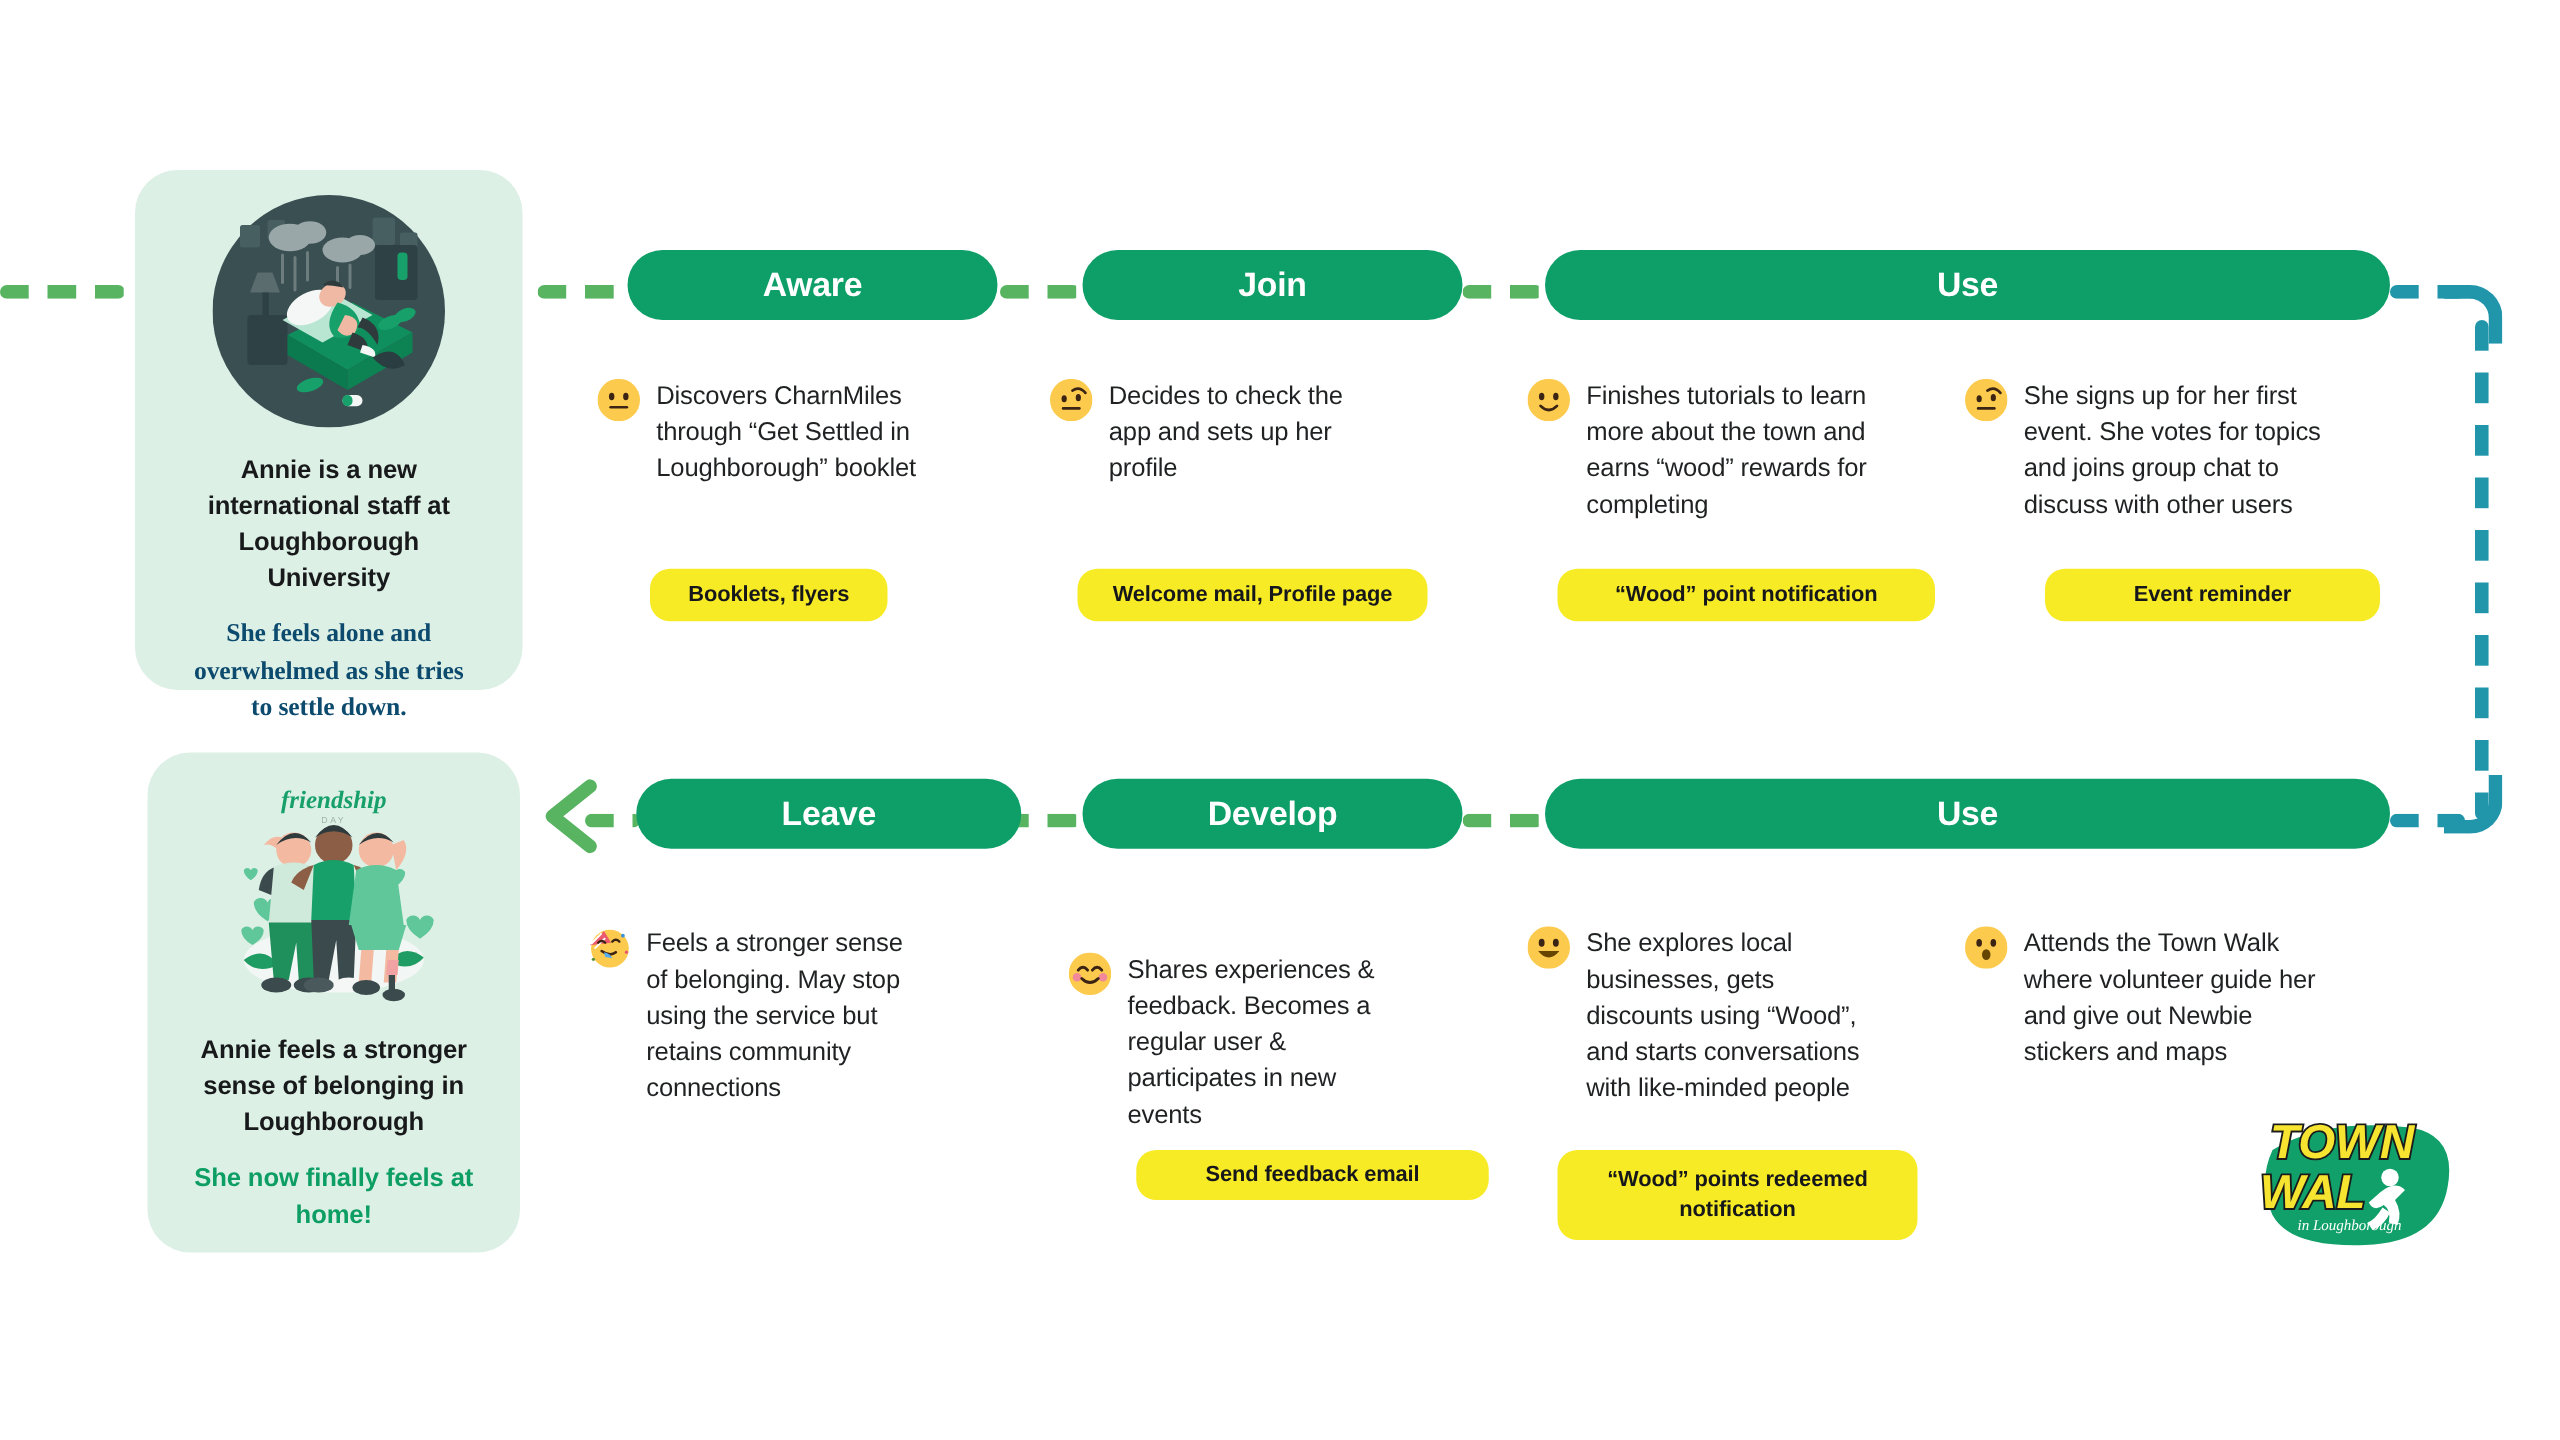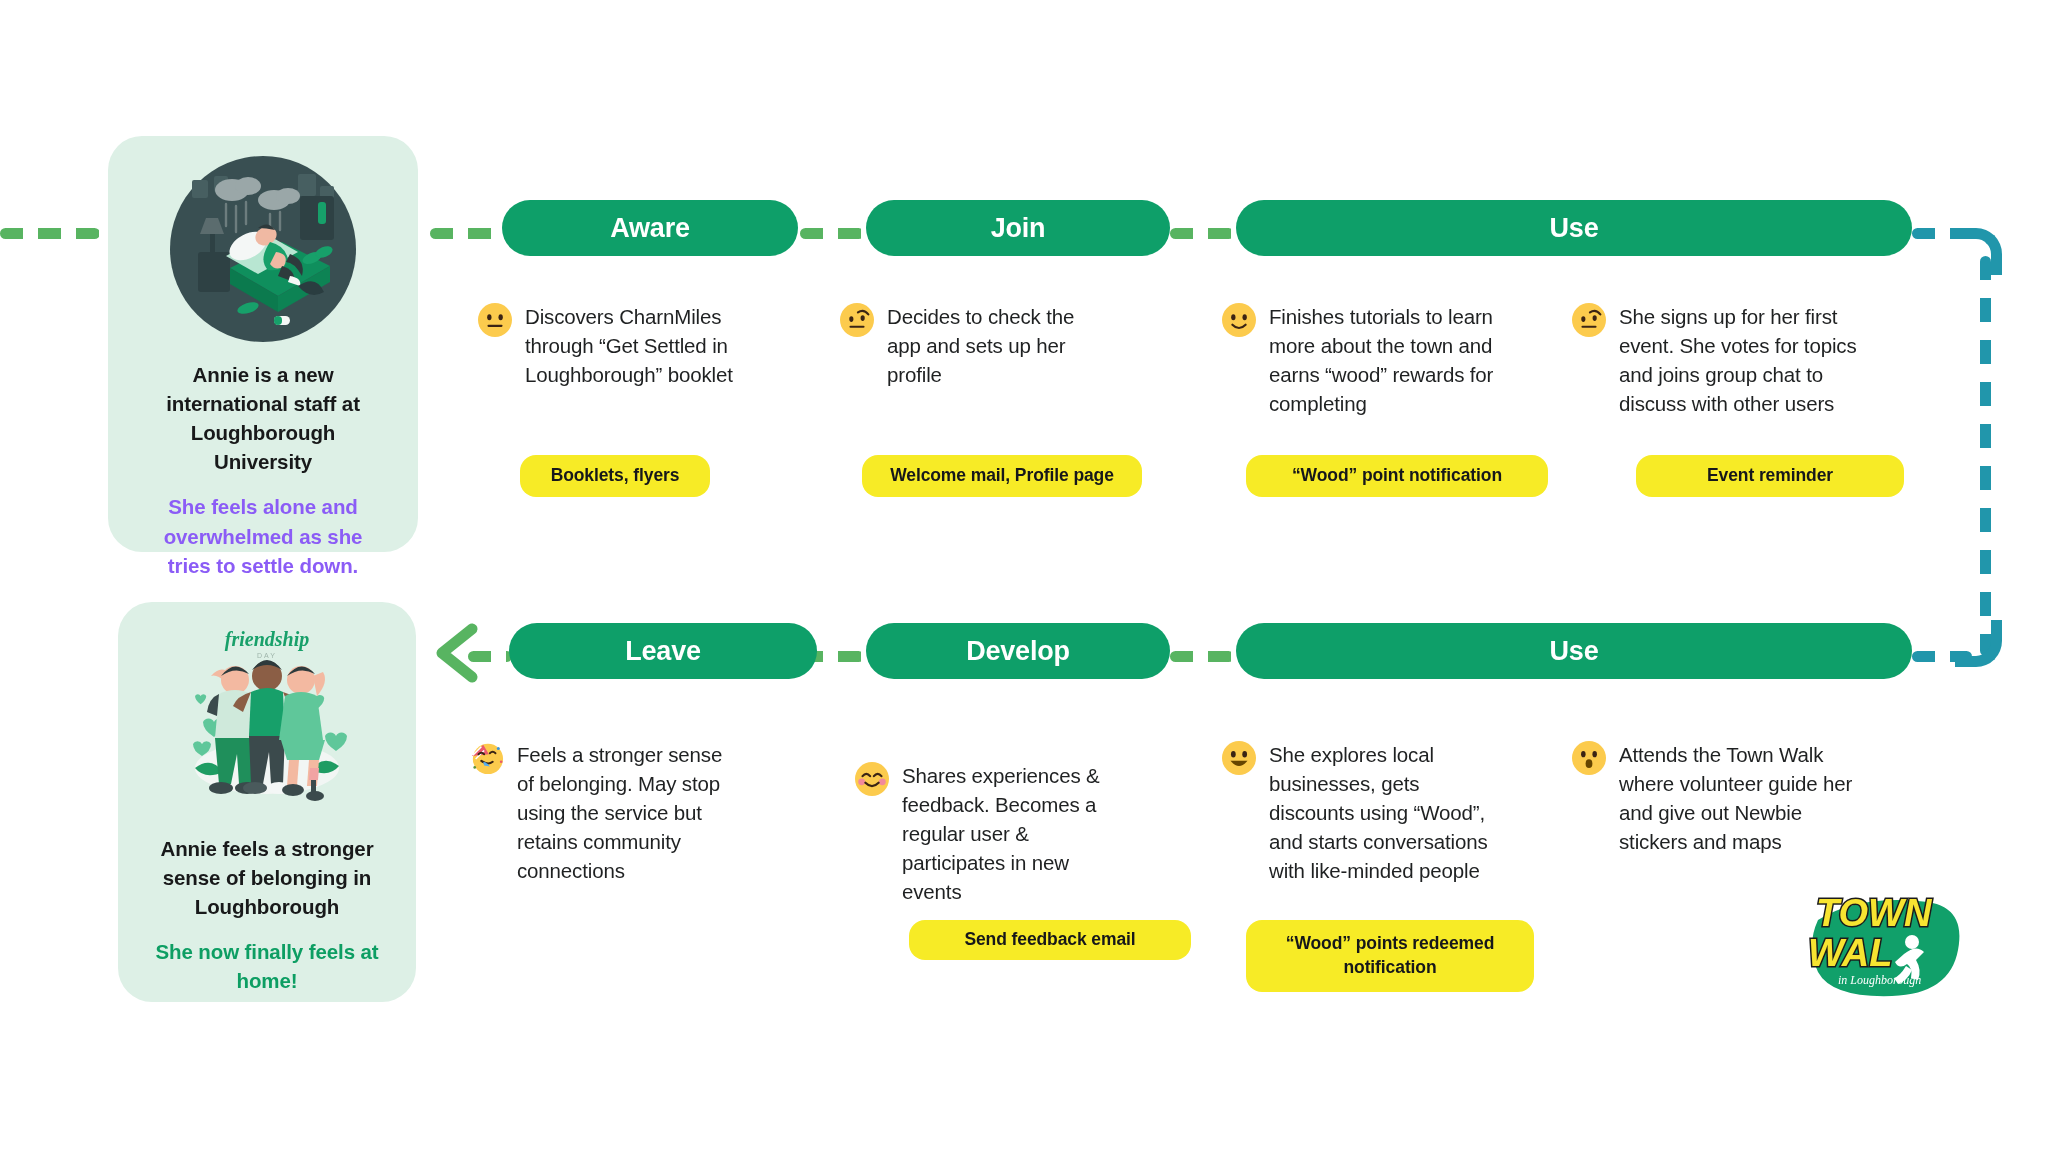--- a/index.html
+++ b/index.html
@@ -24,21 +24,21 @@
   .corner.br{border-left:none;border-top:none;border-bottom-right-radius:26px;}
 
   
   .persona{position:absolute;background:#ddf0e6;border-radius:34px;
     display:flex;flex-direction:column;align-items:center;}
   .persona-img{margin-top:20px;}
   .persona-title{font-weight:bold;font-size:20.5px;color:#18191a;
     text-align:center;line-height:1.42;margin-top:14px;width:230px;letter-spacing:-.1px;}
   .persona-sub{font-size:20.5px;font-weight:bold;text-align:center;
     line-height:1.42;margin-top:16px;width:228px;letter-spacing:-.1px;}
-  .persona-sub.grey{color:#8b5cf6;}
+  .persona-sub.grey{color:#0c4a6e;font-family:Liberation Serif, serif;}
   .persona-sub.green{color:#0d9e63;}
 
   
   .stage{position:absolute;background:#0e9f69;border-radius:30px;height:56px;
     display:flex;align-items:center;justify-content:center;}
   .stage span{color:#fff;font-size:27px;font-weight:bold;letter-spacing:-.2px;}
 
   
   .action{position:absolute;display:flex;gap:13px;align-items:flex-start;}
   .emoji{font-size:32px;line-height:1;flex:0 0 auto;margin-top:1px;}
@@ -185,21 +185,21 @@
         <path d="M148 78 q12 -14 6 -24 l-10 4z" fill="#f3b9a1"></path>
         <path d="M112 122 l44 0 l-6 20 l-32 0z" fill="#5fc79a"></path>
         <path d="M120 142 l10 0 l-2 26 l-10 0z" fill="#f3b9a1"></path>
         <path d="M140 142 l10 0 l-2 26 l-10 0z" fill="#f3b9a1"></path>
         <path d="M141 150 l9 0 l-1 12 l-9 0z" fill="#f1a3a3"></path>
         <rect x="142" y="162" width="5" height="14" fill="#3b4a4c"></rect>
         <ellipse cx="124" cy="172" rx="11" ry="6" fill="#3b4a4c"></ellipse>
         <ellipse cx="146" cy="178" rx="9" ry="5" fill="#3b4a4c"></ellipse>
       </svg>
     </div>
-    <div class="persona-title" style="margin-top:26px;width:238px;">Annie feels a stronger sense of belonging in Loughborough</div>
+    <div class="persona-title" style="margin-top:16px;width:238px;">Annie feels a stronger sense of belonging in Loughborough</div>
     <div class="persona-sub green" style="width:240px;">She now finally feels at home!</div>
   </div>
 
   <div class="stage" style="left:502px;top:200px;width:296px;">
     <span>Aware</span>
   </div>
   <div class="stage" style="left:866px;top:200px;width:304px;">
     <span>Join</span>
   </div>
   <div class="stage" style="left:1236px;top:200px;width:676px;">

